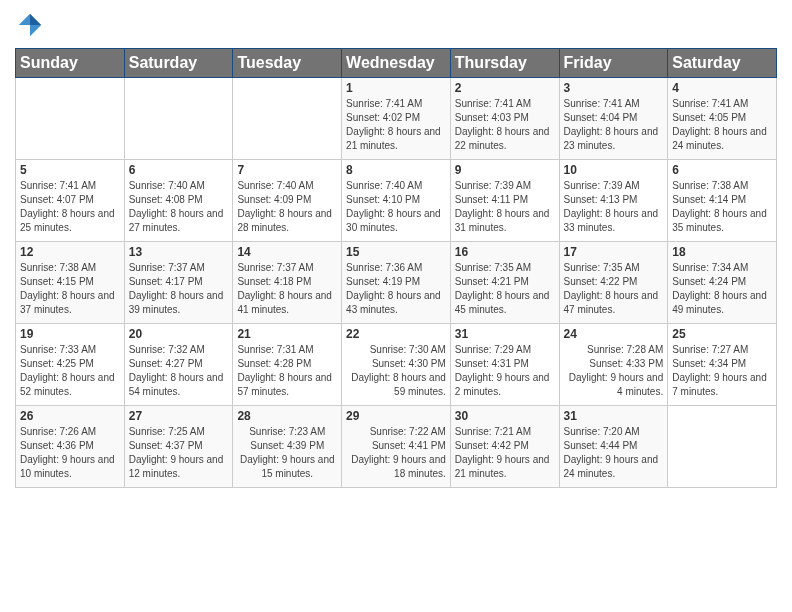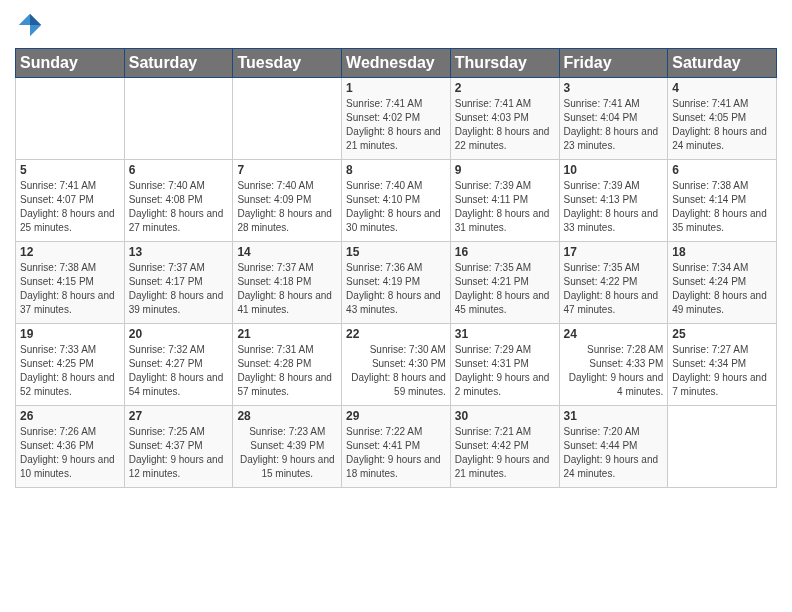--- a/index.html
+++ b/index.html
@@ -307,21 +307,21 @@
 Daylight: 9 hours and 12 minutes.</div>
           </td>
           <td>
             <div class="day-number">28</div>
             <div class="day-info" style="white-space: pre-wrap; text-align: center;">Sunrise: 7:23 AM
 Sunset: 4:39 PM
 Daylight: 9 hours and 15 minutes.</div>
           </td>
           <td>
             <div class="day-number">29</div>
-            <div class="day-info" style="white-space: pre-wrap;">Sunrise: 7:22 AM
+            <div class="day-info" style="white-space: pre-wrap; text-align: right;">Sunrise: 7:22 AM
 Sunset: 4:41 PM
 Daylight: 9 hours and 18 minutes.</div>
           </td>
           <td>
             <div class="day-number">30</div>
             <div class="day-info" style="white-space: pre-wrap;">Sunrise: 7:21 AM
 Sunset: 4:42 PM
 Daylight: 9 hours and 21 minutes.</div>
           </td>
           <td>

